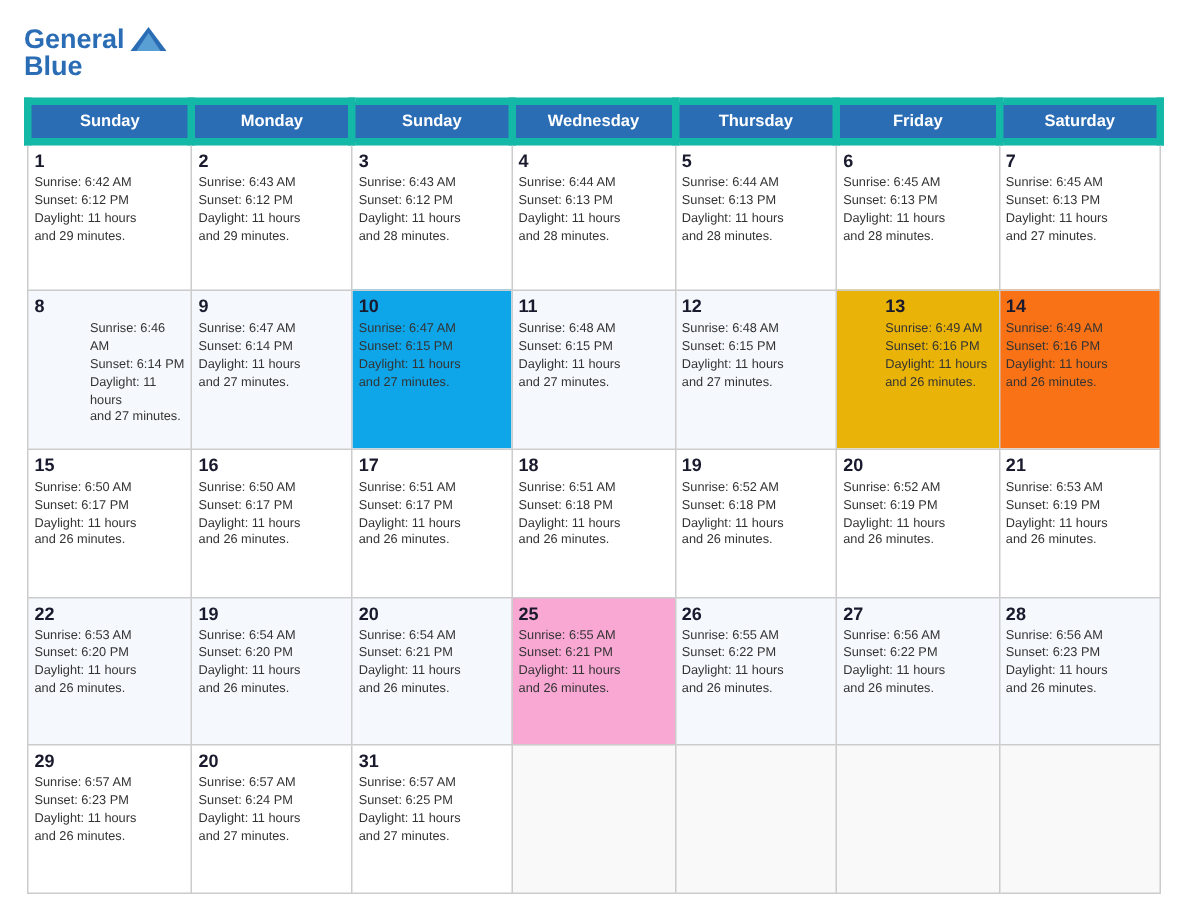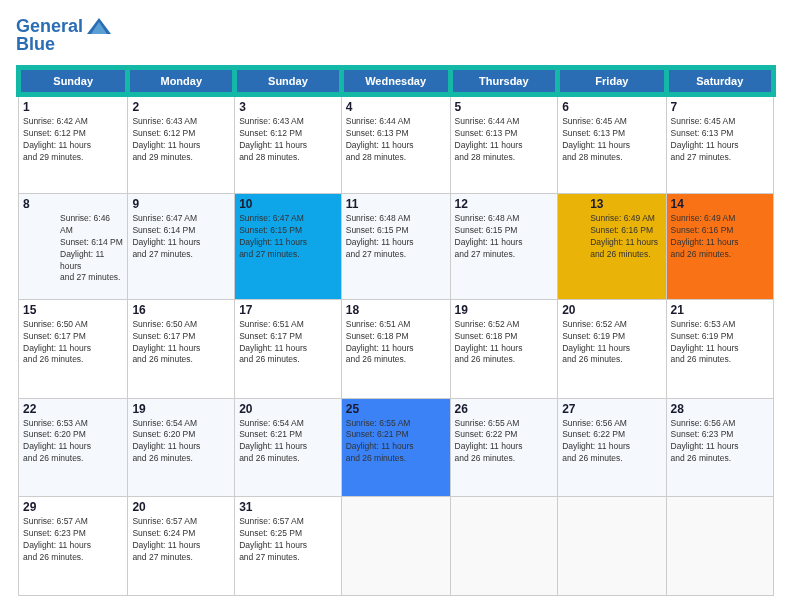--- a/index.html
+++ b/index.html
@@ -287,21 +287,21 @@
 Daylight: 11 hours
 and 26 minutes.</div>
           </td>
           <td style="background: rgb(245, 248, 252);">
             <span class="day-num">20</span>
             <div class="day-info" style="white-space: pre-line;">Sunrise: 6:54 AM
 Sunset: 6:21 PM
 Daylight: 11 hours
 and 26 minutes.</div>
           </td>
-          <td style="background: #3b82f6;">
+          <td style="background: #f9a8d4;">
             <span class="day-num">25</span>
             <div class="day-info" style="white-space: pre-line;">Sunrise: 6:55 AM
 Sunset: 6:21 PM
 Daylight: 11 hours
 and 26 minutes.</div>
           </td>
           <td style="background: rgb(245, 248, 252);">
             <span class="day-num">26</span>
             <div class="day-info" style="white-space: pre-line;">Sunrise: 6:55 AM
 Sunset: 6:22 PM

